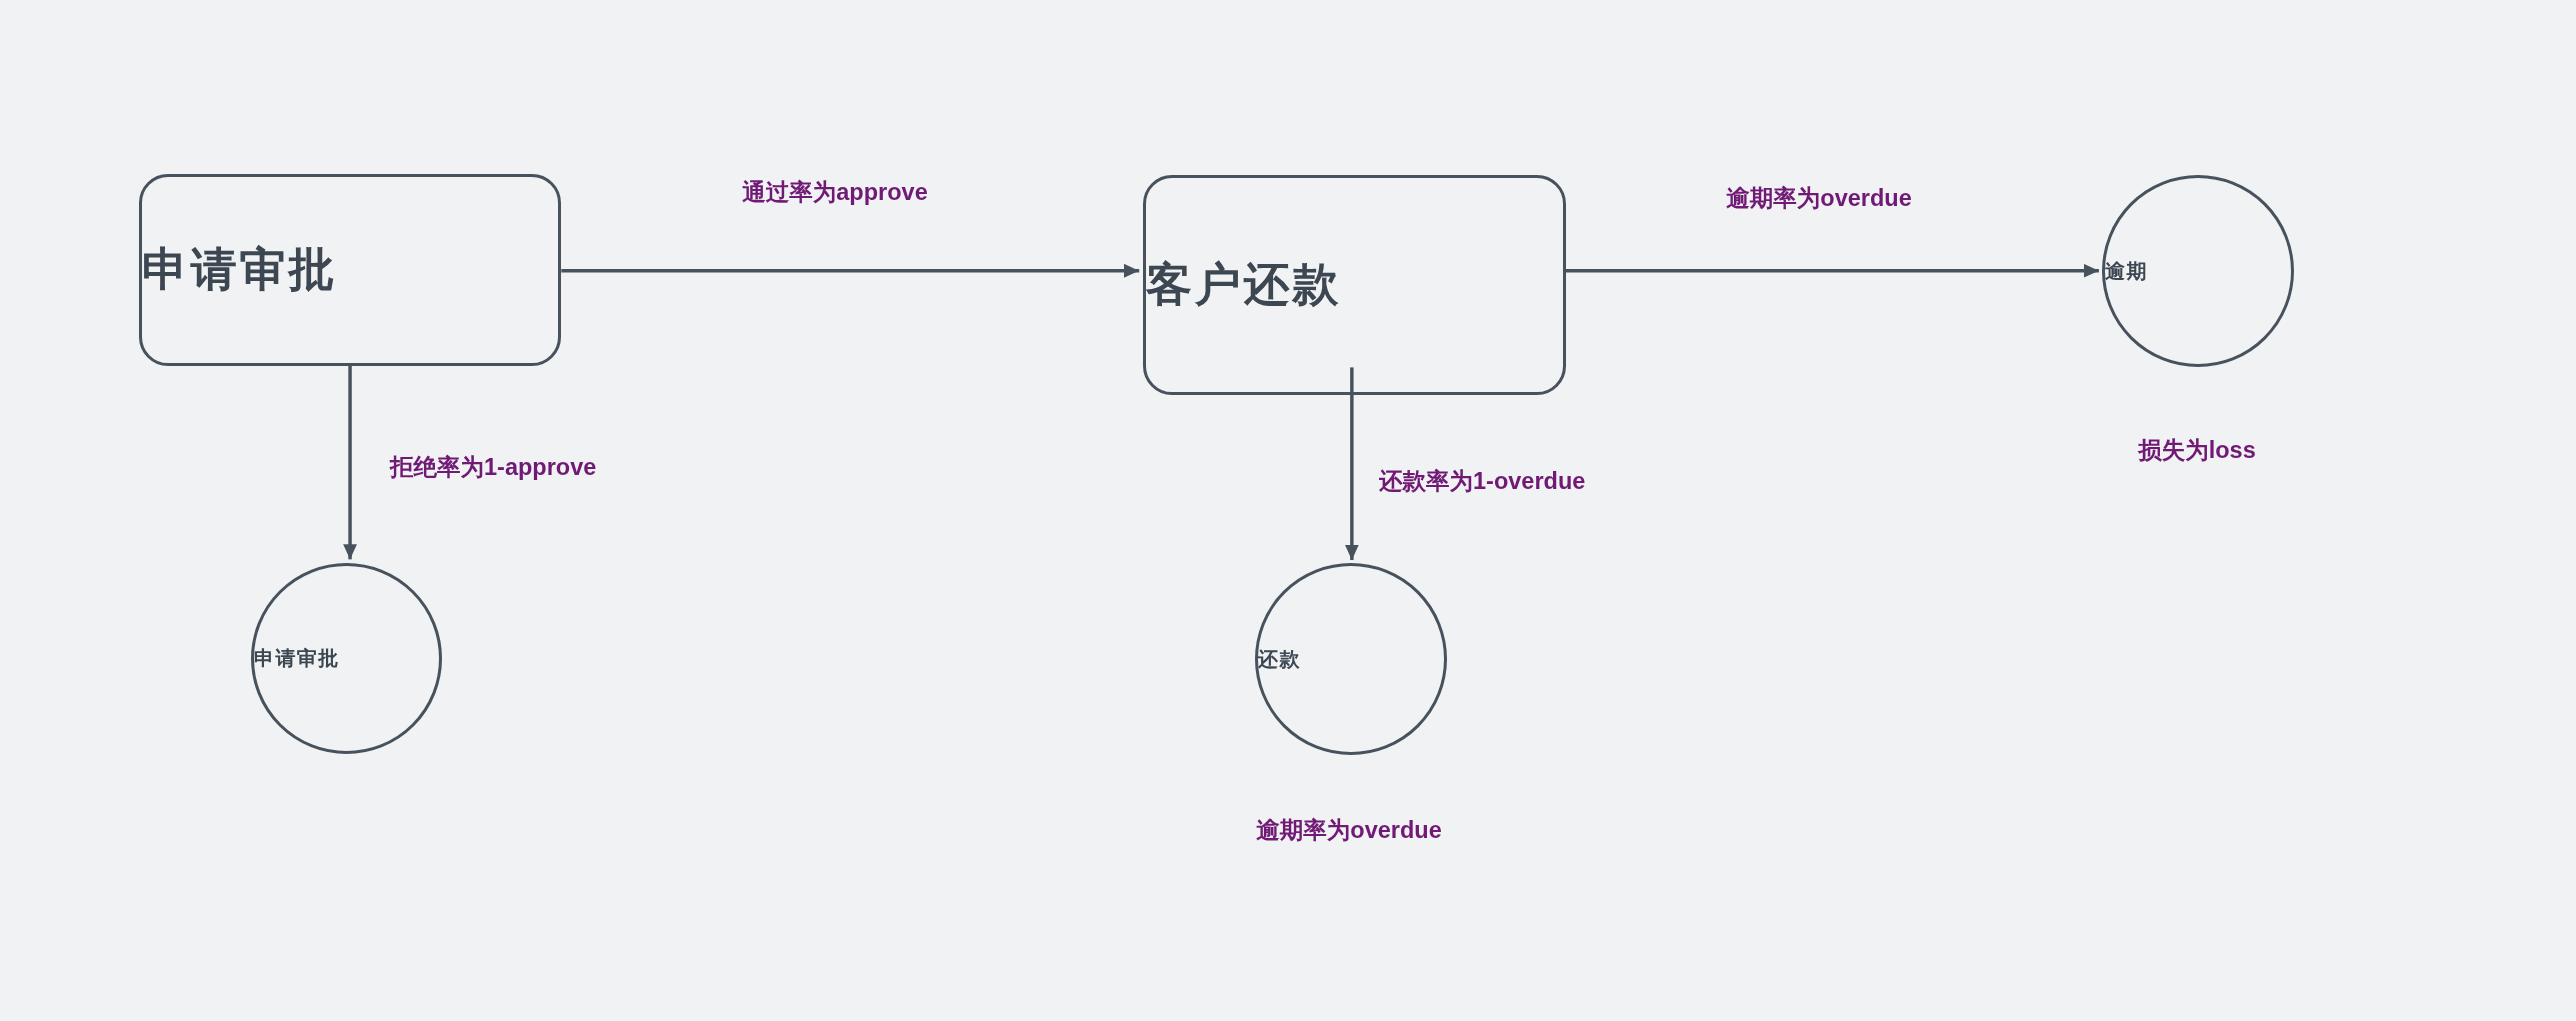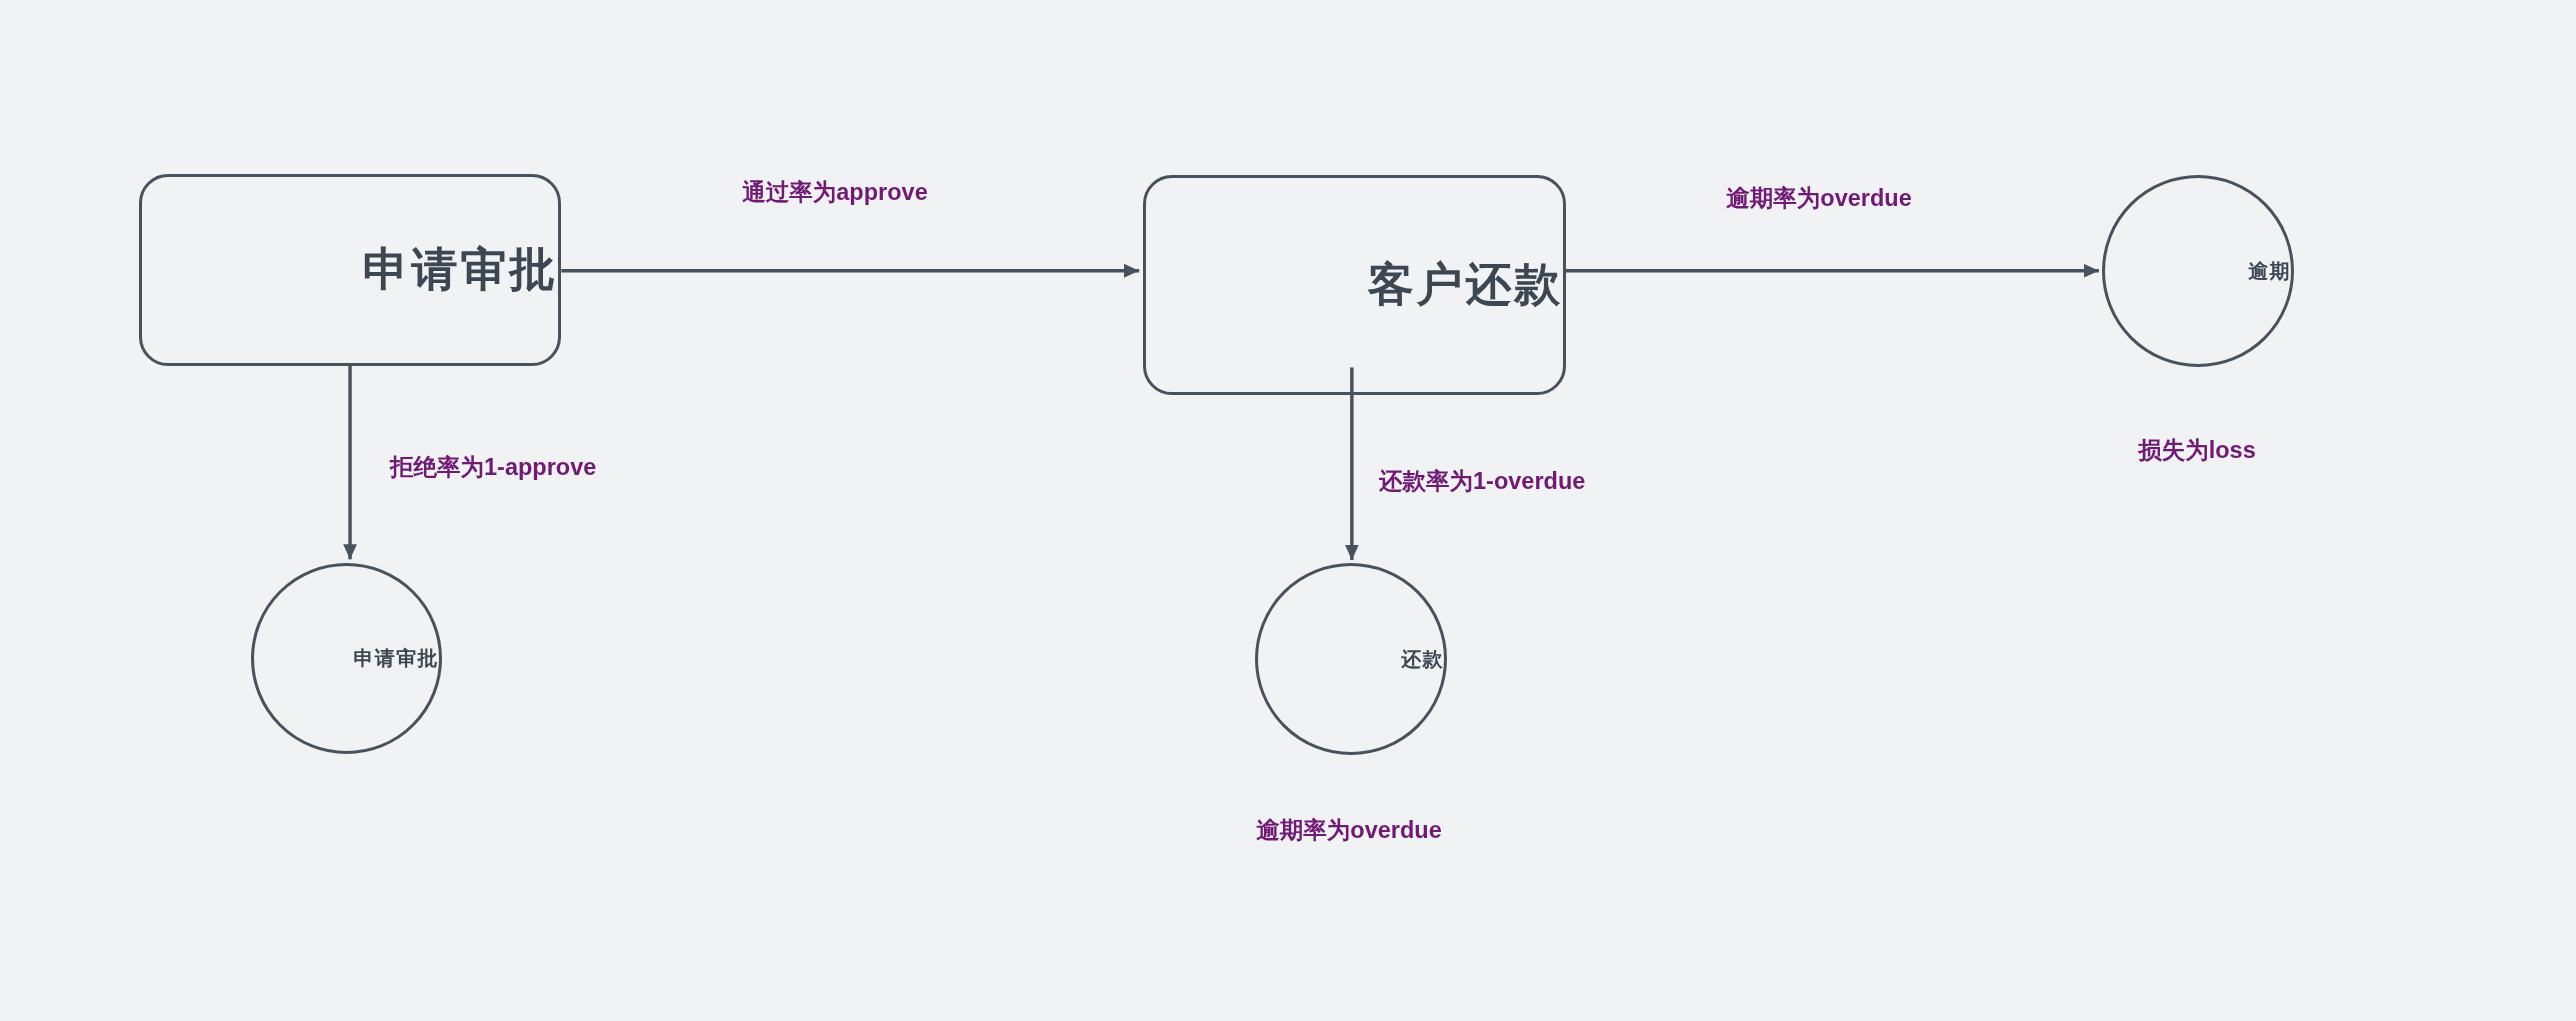--- a/index.html
+++ b/index.html
@@ -20,21 +20,21 @@
   .edges {
     position: absolute;
     left: 0;
     top: 0;
     pointer-events: none;
   }
   .node {
     position: absolute;
     display: flex;
     align-items: center;
-    justify-content: flex-end;
+    justify-content: flex-start;
     border: 3.5px solid #47525d;
     box-sizing: border-box;
     color: #3d4752;
     font-weight: 700;
     text-align: center;
     background: transparent;
   }
   .node.rect {
     border-radius: 29px;
     font-size: 46px;

